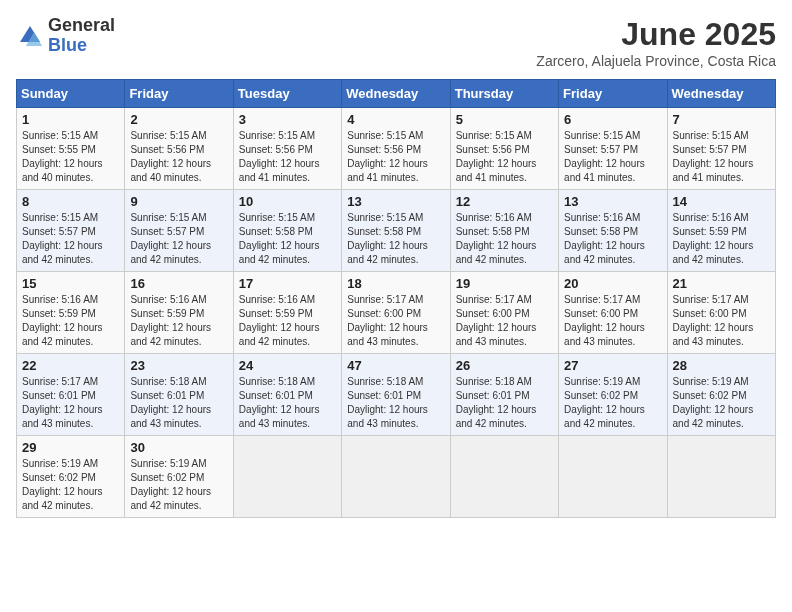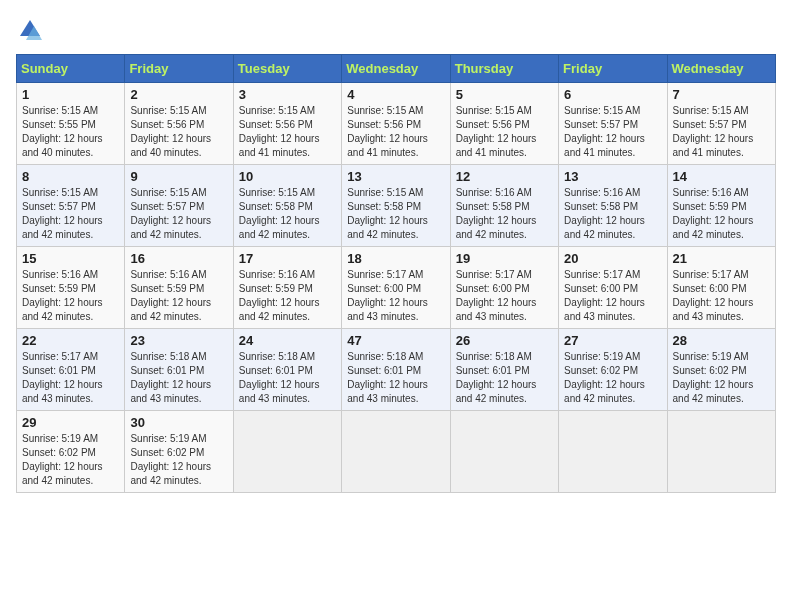--- a/index.html
+++ b/index.html
@@ -44,21 +44,21 @@
       font-size: 14px;
       color: #555;
     }
     table {
       width: 100%;
       border-collapse: collapse;
       font-size: 11px;
     }
     thead tr th {
       background: #3a6dbf;
-      color: #bef264;
+      color: #ffffff;
       padding: 6px 4px;
       text-align: left;
       font-size: 13px;
       font-weight: bold;
       border: 1px solid #2a5aa0;
     }
     tbody tr td {
       border: 1px solid #ccc;
       vertical-align: top;
       padding: 4px 5px;
@@ -89,20 +89,28 @@
   </style>
 </head>
 <body>
 
 <div class="header">
   <div class="logo">
     <svg class="logo-icon" viewBox="0 0 28 28">
       <polygon points="14,4 24,20 4,20" fill="#3a6dbf"></polygon>
       <polygon points="18,10 26,24 10,24" fill="#6ab0e0" opacity="0.7"></polygon>
     </svg>
+    <div class="logo-text">
+      <span class="logo-general">General</span><br>
+      <span class="logo-blue">Blue</span>
+    </div>
+  </div>
+  <div class="title-block">
+    <div class="calendar-title">June 2025</div>
+    <div class="calendar-subtitle">Zarcero, Alajuela Province, Costa Rica</div>
   </div>
 </div>
 
 <table>
   <thead>
     <tr id="weekday-header">
         <th>Sunday</th>
         <th>Friday</th>
         <th>Tuesday</th>
         <th>Wednesday</th>

